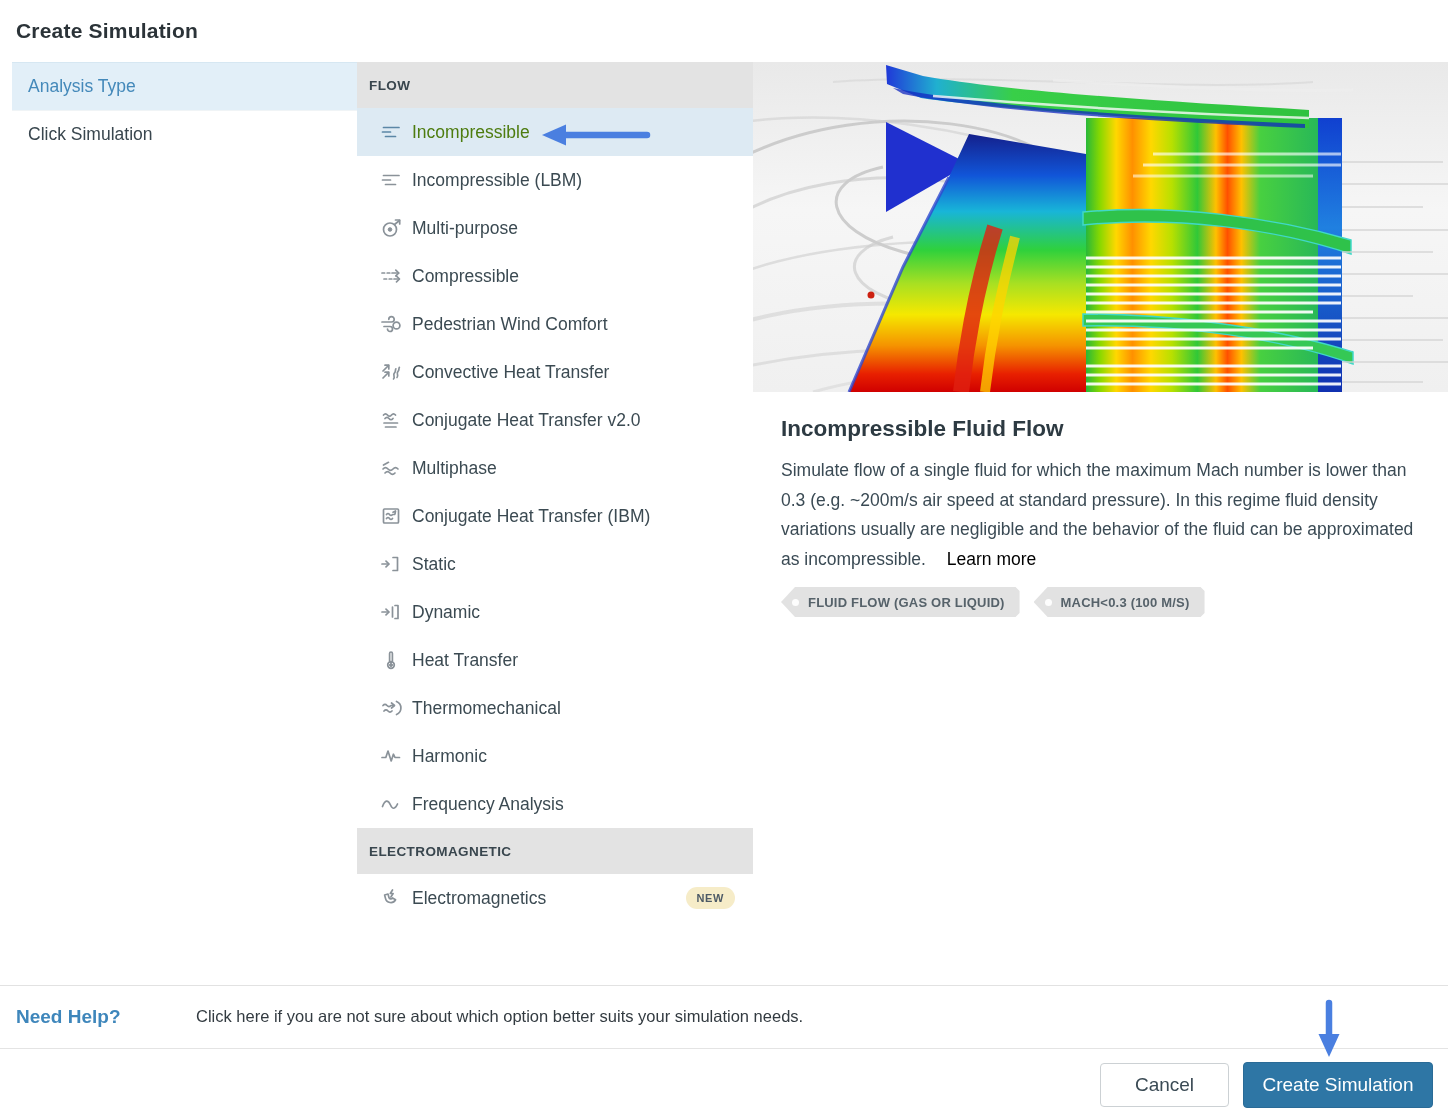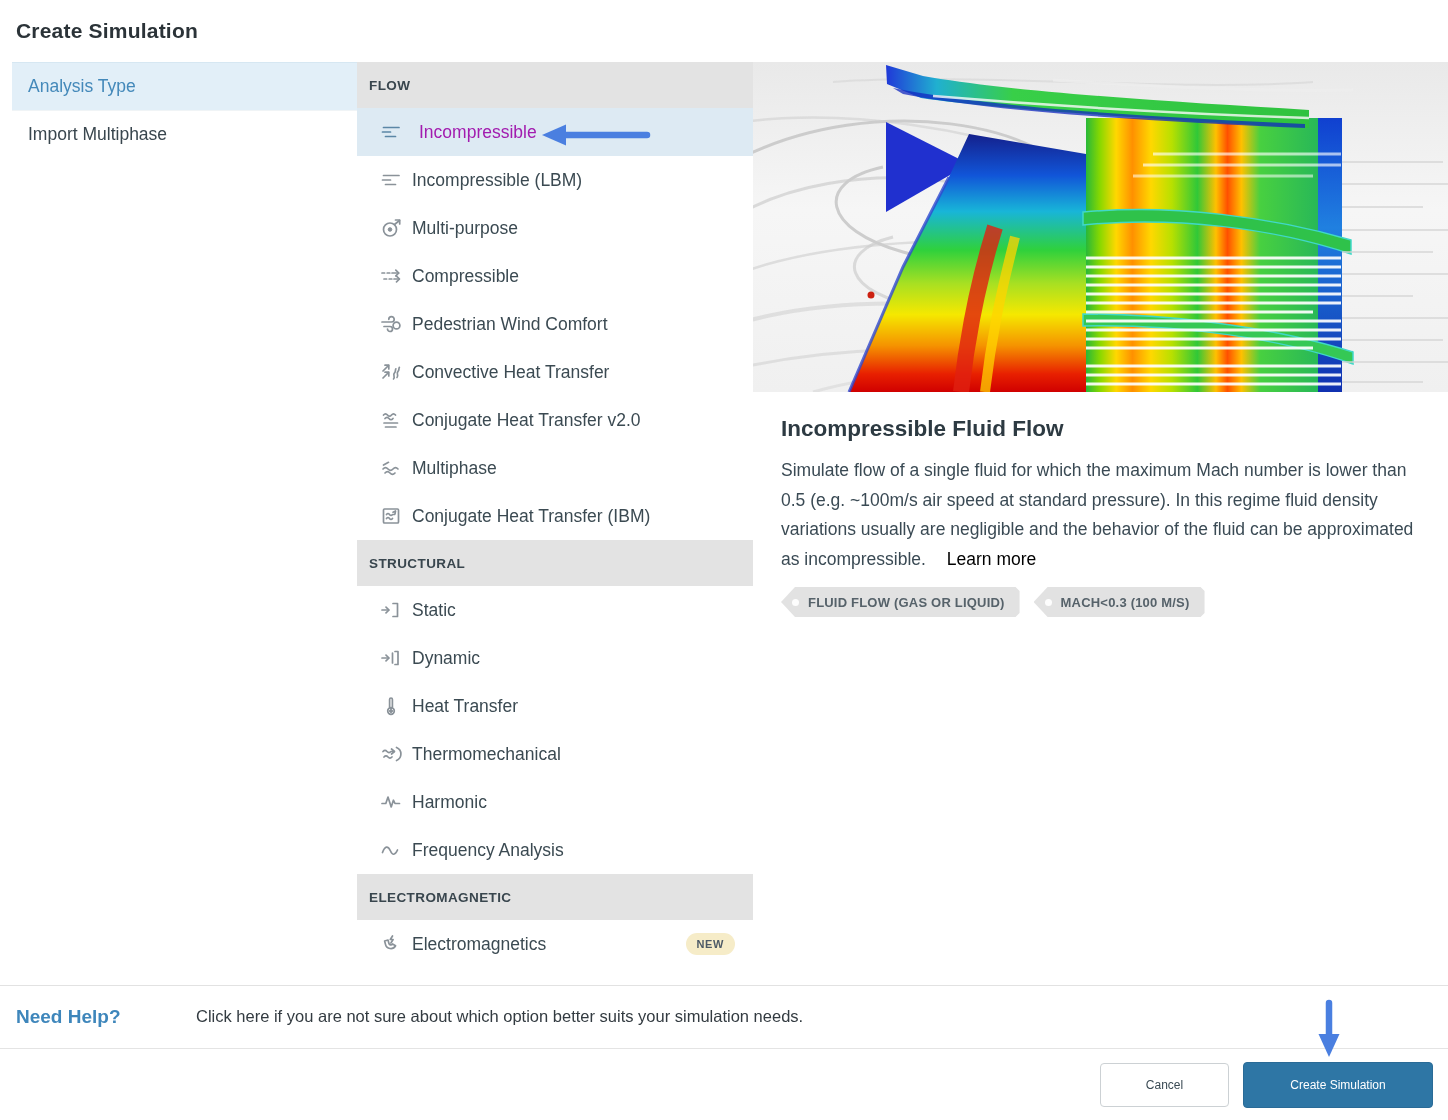--- a/index.html
+++ b/index.html
@@ -21,21 +21,21 @@
                font-size:17.5px; color:#39464e; cursor:pointer; border-top:1px solid #f0f4f6; }
   .side-item.selected { background:#e2eff8; color:#4489ba; border-top:1px solid #d6e7f2; }
 
   
   .menu { width:396px; flex:0 0 396px; background:#fff; overflow:hidden; }
   .menu-header { height:46px; background:#e3e3e3; display:flex; align-items:center;
                  padding-left:12px; font-size:13.5px; font-weight:700; color:#39464e;
                  letter-spacing:.4px; }
   .menu-item { height:48px; display:flex; align-items:center; padding:0 18px 0 22px;
                font-size:17.5px; color:#3b4a52; cursor:pointer; background:#fff; }
-  .menu-item.selected { background:#ddeaf3; color:#a21caf;gap:7px; }
+  .menu-item.selected { background:#ddeaf3; color:#4d7c0f; }
   .menu-item .mi-icon { width:24px; height:24px; margin-right:9px; flex:0 0 24px; }
   .menu-item .mi-icon svg { width:24px; height:24px; display:block; }
   .menu-item .mi-icon svg * { stroke:#8a9299; }
   .menu-item.selected .mi-icon svg * { stroke:#5b87a6; }
   .menu-item .mi-label { flex:1 1 auto; white-space:nowrap; }
   .badge { background:#f6ecc8; color:#4d5a66; font-size:11px; font-weight:700;
            letter-spacing:.6px; padding:5px 11px; border-radius:12px; }
 
   
   .detail { flex:1 1 auto; background:#fff; }
@@ -56,42 +56,42 @@
   .help-bar { position:absolute; top:985px; left:0; width:100%; height:62px;
               border-top:1px solid #e2e2e2; background:#fff; display:flex; align-items:center;
               cursor:pointer; }
   .help-title { margin-left:16px; width:180px; font-size:19px; font-weight:700; color:#3e86bb; }
   .help-text { font-size:16.5px; color:#333b41; }
 
   
   .footer { position:absolute; top:1048px; left:0; width:100%; height:72px;
             border-top:1px solid #e4e4e4; background:#fff; display:flex;
             align-items:center; justify-content:flex-end; padding-right:15px; }
-  .btn { height:44px; border-radius:4px; font-size:12px; cursor:pointer;
+  .btn { height:44px; border-radius:4px; font-size:19px; cursor:pointer;
          font-family:inherit; display:flex; align-items:center; justify-content:center; }
   .btn-cancel { width:129px; background:#fff; border:1px solid #ccd1d4; color:#3a4a54; }
   .btn-create { width:190px; height:46px; background:#2e76a5; border:1px solid #2a6b97;
                 color:#fff; margin-left:14px; }
 
   
   .annot { position:absolute; pointer-events:none; }
 </style>
 </head>
 <body>
 
 <div class="dialog">
 
   <div class="title-bar">
     <h1>Create Simulation</h1>
   </div>
 
   <div class="body">
     <div class="sidebar" id="sidebar">
         <div class="side-item selected">Analysis Type</div>
-        <div class="side-item">Import Multiphase</div>
+        <div class="side-item">Click Simulation</div>
       </div>
     <div class="menu" id="menu">
         <div class="menu-header">FLOW</div>
         <div class="menu-item selected">
           <span class="mi-icon">
             <svg viewBox="0 0 24 24">
               <path fill="none" stroke-width="1.7" stroke-linecap="round" stroke-linejoin="round" d="M4.5 7.5 H20"></path>
               <path fill="none" stroke-width="1.7" stroke-linecap="round" stroke-linejoin="round" d="M3.5 12 H11.5"></path>
               <path fill="none" stroke-width="1.7" stroke-linecap="round" stroke-linejoin="round" d="M6.5 16.5 H16.5"></path>
             </svg>
@@ -180,21 +180,20 @@
           <span class="mi-icon">
             <svg viewBox="0 0 24 24">
               <rect fill="none" stroke-width="1.7" stroke-linecap="round" stroke-linejoin="round" x="4.5" y="5" width="15" height="14" rx="1"></rect>
               <path fill="none" stroke-width="1.7" stroke-linecap="round" stroke-linejoin="round" d="M7.5 10.5 q1.5 -2 3 0 t3 0 l2 0"></path>
               <path fill="none" stroke-width="1.7" stroke-linecap="round" stroke-linejoin="round" d="M7.5 14.5 q1.5 -2 3 0 t3 0"></path>
               <path fill="none" stroke-width="1.7" stroke-linecap="round" stroke-linejoin="round" d="M14 8.2 L16.5 7 L16 9.8"></path>
             </svg>
           </span>
           <span class="mi-label">Conjugate Heat Transfer (IBM)</span>
         </div>
-        <div class="menu-header">STRUCTURAL</div>
         <div class="menu-item">
           <span class="mi-icon">
             <svg viewBox="0 0 24 24">
               <path fill="none" stroke-width="1.7" stroke-linecap="round" stroke-linejoin="round" d="M3 12 H9.5"></path>
               <path fill="none" stroke-width="1.7" stroke-linecap="round" stroke-linejoin="round" d="M7 9.2 L10 12 L7 14.8"></path>
               <path fill="none" stroke-width="1.7" stroke-linecap="round" stroke-linejoin="round" d="M14 5.5 H18.5 V18.5 H14"></path>
             </svg>
           </span>
           <span class="mi-label">Static</span>
         </div>
@@ -367,21 +366,21 @@
               <path d="M589 278 H690"></path>
             <path d="M589 300 H707"></path>
               <path d="M589 320 H670"></path>
           </g>
           <circle cx="118" cy="233" r="3.5" fill="#cc2010"></circle>
         </svg>
       </div>
 
       <div class="detail-content">
         <h2>Incompressible Fluid Flow</h2>
-        <p class="desc"><span>Simulate flow of a single fluid for which the maximum Mach number is lower than 0.5 (e.g. ~100m/s air speed at standard pressure). In this regime fluid density variations usually are negligible and the behavior of the fluid can be approximated as incompressible.</span> <a>Learn more</a></p>
+        <p class="desc"><span>Simulate flow of a single fluid for which the maximum Mach number is lower than 0.3 (e.g. ~200m/s air speed at standard pressure). In this regime fluid density variations usually are negligible and the behavior of the fluid can be approximated as incompressible.</span> <a>Learn more</a></p>
         <div class="tags" id="tags">
             <div class="tag">FLUID FLOW (GAS OR LIQUID)</div>
             <div class="tag">MACH&lt;0.3 (100 M/S)</div>
           </div>
       </div>
     </div>
   </div>
 
   <div class="help-bar">
     <div class="help-title">Need Help?</div>

